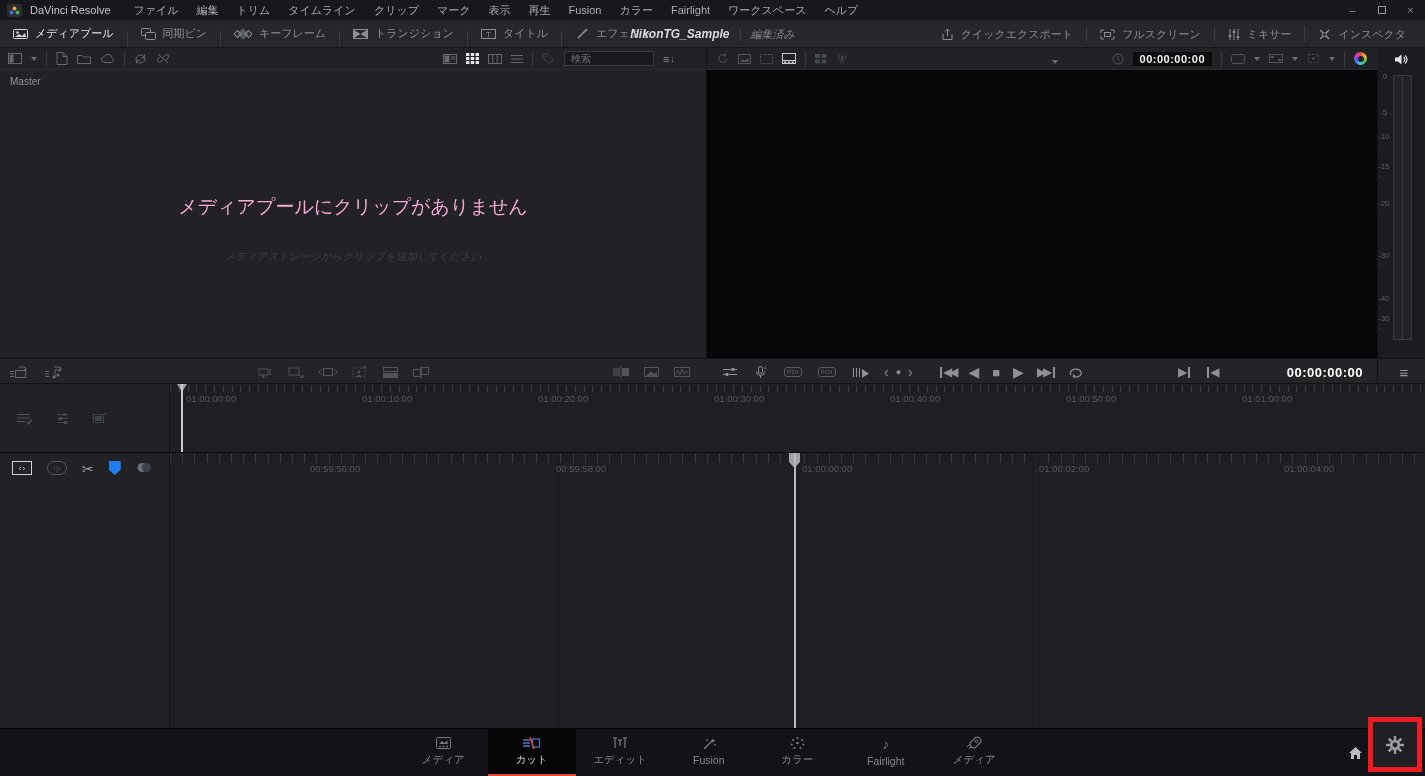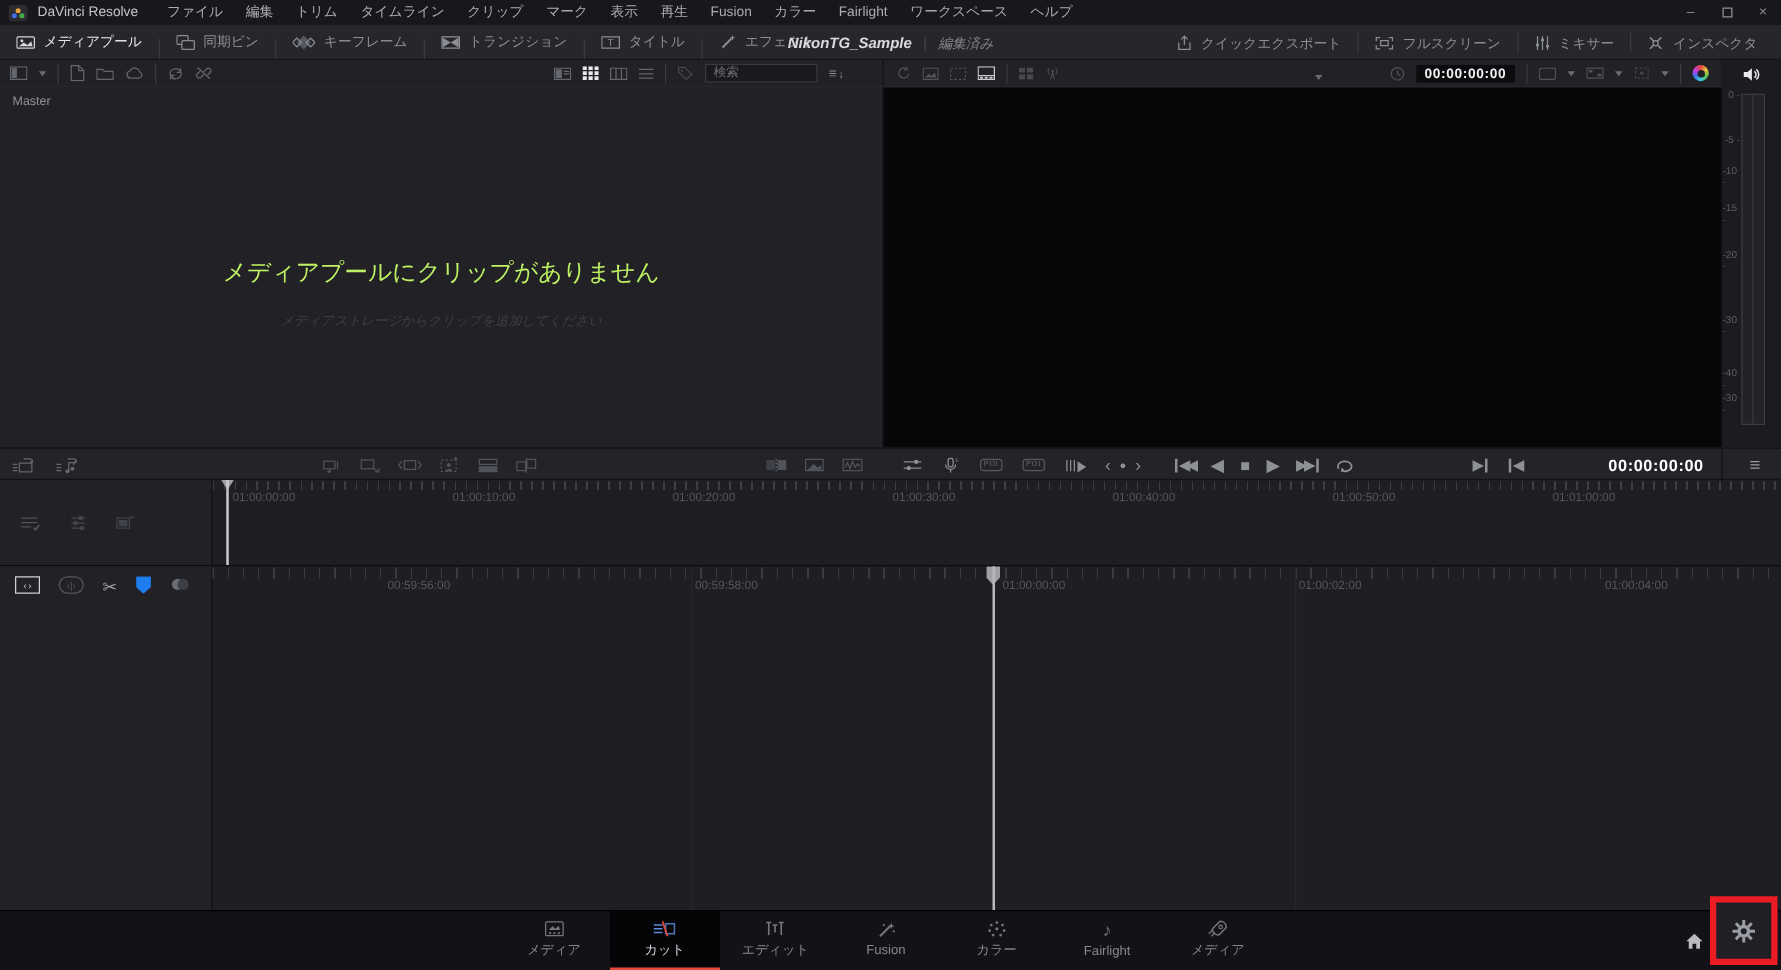--- a/index.html
+++ b/index.html
@@ -58,22 +58,22 @@
     padding:1px 7px; letter-spacing:.5px; }
   .colorwheel { width:13px; height:13px; border-radius:50%;
     background:conic-gradient(#e5483d,#e8c23d,#55c44f,#3dc8e0,#3d6fe8,#c43de0,#e5483d);
     display:flex; align-items:center; justify-content:center; }
   .colorwheel span { width:6px; height:6px; border-radius:50%; background:#212126; }
 
   
   .mediapool { position:absolute; left:0; top:70px; width:707px; height:288px;
     background:#212126; border-right:1px solid #121214; }
   .bin-label { position:absolute; left:10px; top:6px; font-size:10px; color:#8f9296; }
-  .empty-title { position:absolute; left:0; width:100%; top:135px; text-align:center;
-    font-size:19px; color:#bef264; }
+  .empty-title { position:absolute; left:0; width:100%; top:124px; text-align:center;
+    font-size:19px; color:#f9a8d4; }
   .empty-sub { position:absolute; left:0; width:100%; top:180px; text-align:center;
     font-size:10.5px; color:#3c4046;font-style:italic; }
   .viewerpanel { position:absolute; left:707px; top:70px; width:670px; height:288px; background:#070709; }
   .meter { position:absolute; left:1377px; top:70px; width:48px; height:288px;
     background:#1b1b20; border-left:1px solid #121214; }
   .meter-label { position:absolute; right:33px; font-size:8px; color:#5c5f65; transform:translateY(-50%); }
   .meter-label::after { content:" -"; color:#4a4d52; }
   .meter-bars { position:absolute; left:15px; top:5px; width:19px; height:265px;
     border:1px solid #3a3a41; background:#222227; display:flex; }
   .meter-bars i { flex:1; border-right:1px solid #3a3a41; }

